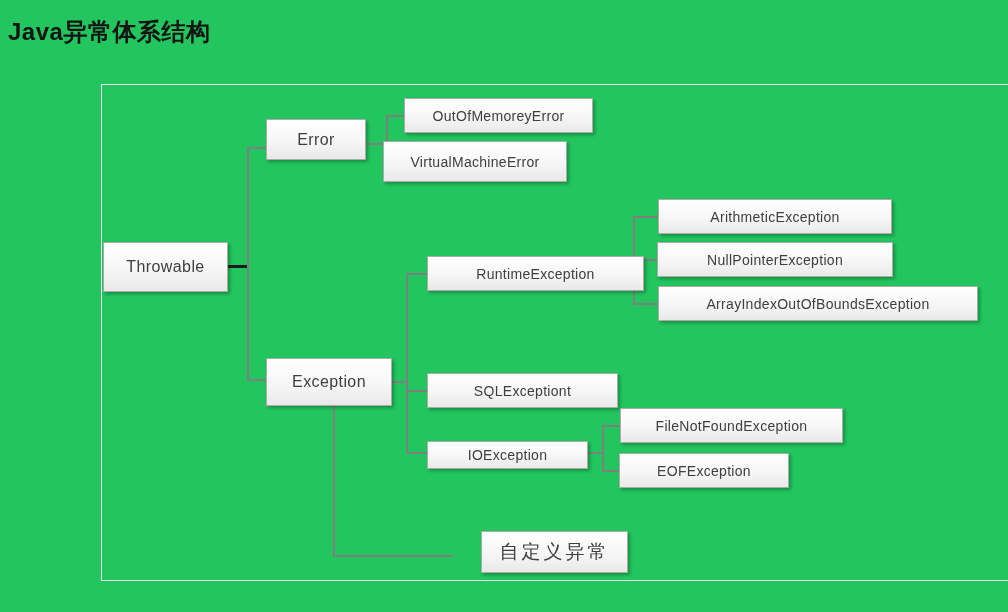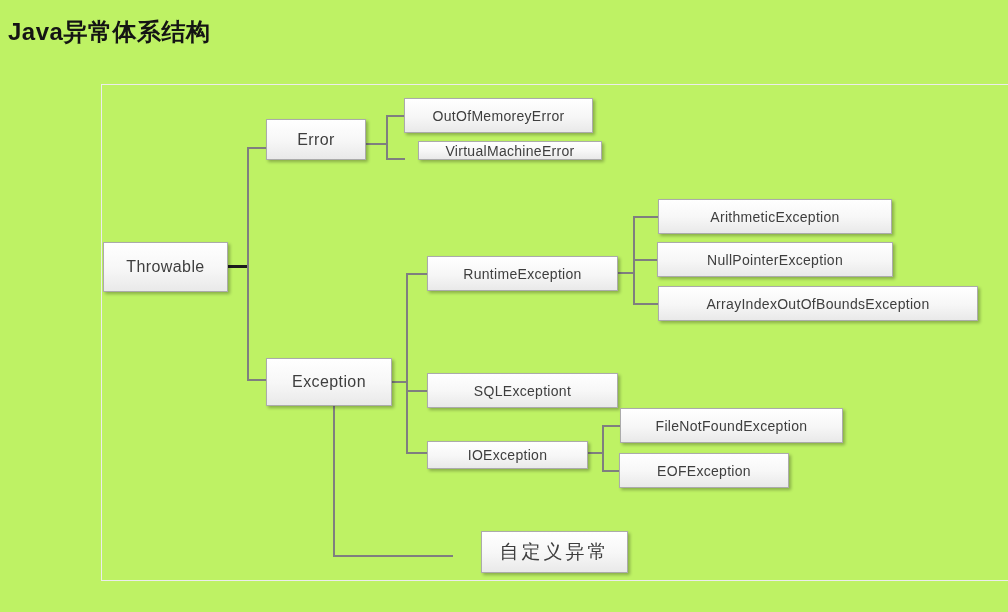--- a/index.html
+++ b/index.html
@@ -1,18 +1,18 @@
 <!DOCTYPE html>
 <html><head>
 <meta charset="utf-8">
 <style>
   html,body { margin:0; padding:0; background:#ffffff; }
   .canvas {
     position:relative; width:1008px; height:612px;
-    background:#bef264; overflow:hidden;
+    background:#22c55e; overflow:hidden;
     font-family:"Liberation Sans","DejaVu Sans",sans-serif;
   }
   .title {
     position:absolute; left:8px; top:16px;
     font-size:24px; font-weight:700; color:#141414; letter-spacing:0.5px;
   }
   .frame {
     position:absolute; left:101px; top:84px; width:912px; height:497px;
     border:1px solid #ececec; box-sizing:border-box;
   }
@@ -72,23 +72,23 @@
   <div class="hline" style="left:333px;top:555px;width:120px"></div>
 
   <div class="node parent" style="left:103px;top:242px;width:125px;height:50px">Throwable</div>
 
   <div class="node parent" style="left:266px;top:119px;width:100px;height:41px">Error</div>
 
   <div class="node parent" style="left:266px;top:358px;width:126px;height:48px">Exception</div>
 
   <div class="node leaf" style="left:404px;top:98px;width:189px;height:35px">OutOfMemoreyError</div>
 
-  <div class="node leaf" style="left:418px;top:141px;width:184px;height:19px">VirtualMachineError</div>
+  <div class="node leaf" style="left:383px;top:141px;width:184px;height:41px">VirtualMachineError</div>
 
-  <div class="node leaf" style="left:427px;top:256px;width:191px;height:35px">RuntimeException</div>
+  <div class="node leaf" style="left:427px;top:256px;width:217px;height:35px">RuntimeException</div>
 
   <div class="node leaf" style="left:658px;top:199px;width:234px;height:35px">ArithmeticException</div>
 
   <div class="node leaf" style="left:657px;top:242px;width:236px;height:35px">NullPointerException</div>
 
   <div class="node leaf" style="left:658px;top:286px;width:320px;height:35px">ArrayIndexOutOfBoundsException</div>
 
   <div class="node leaf" style="left:427px;top:373px;width:191px;height:35px">SQLExceptiont</div>
 
   <div class="node leaf" style="left:427px;top:441px;width:161px;height:28px">IOException</div>

